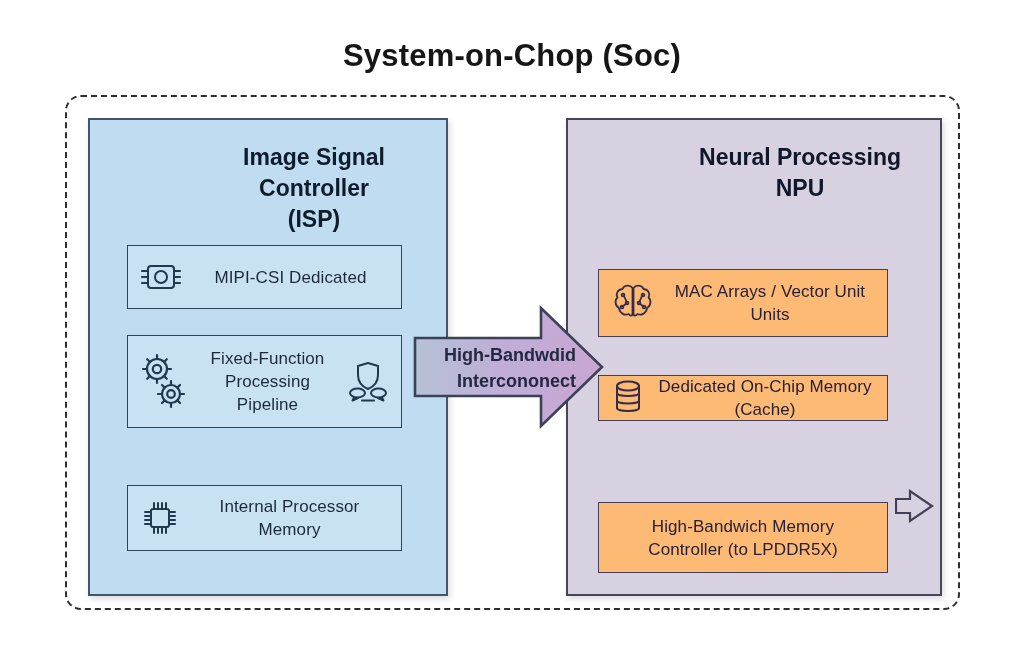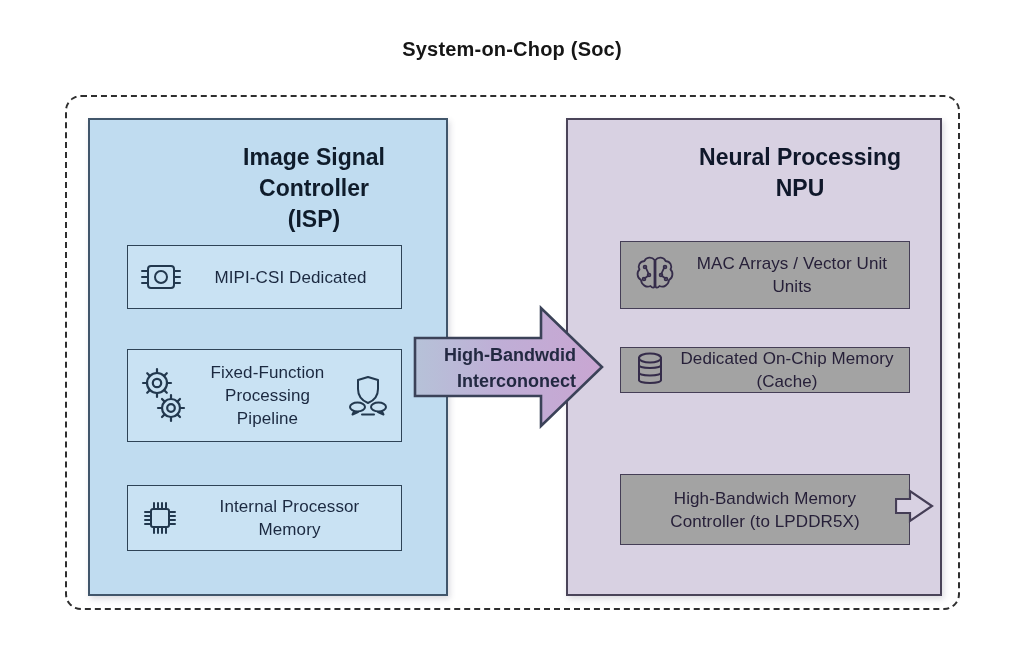--- a/index.html
+++ b/index.html
@@ -2,46 +2,46 @@
 <html><head>
 <meta charset="utf-8">
 <style>
   html,body{margin:0;padding:0;background:#ffffff;}
   .stage{
     position:relative;width:1024px;height:664px;background:#ffffff;overflow:hidden;
     font-family:"Liberation Sans","DejaVu Sans",sans-serif;
   }
   .page-title{
     position:absolute;top:38px;left:0;width:100%;text-align:center;
-    font-size:20px;font-weight:bold;color:#161616;letter-spacing:.2px;
+    font-size:31px;font-weight:bold;color:#161616;letter-spacing:.2px;
   }
   .outer-frame{
     position:absolute;left:65px;top:95px;width:891px;height:511px;
     border:2.5px dashed #2e2e2e;border-radius:16px;
   }
   .panel{position:absolute;top:118px;height:474px;box-shadow:2px 3px 6px rgba(60,60,90,.18);}
   .panel-isp{left:88px;width:356px;background:#c0dcf0;border:2px solid #41566b;}
   .panel-npu{left:566px;width:372px;background:#d8d1e2;border:2px solid#4a4459;}
   .panel-heading{position:absolute;top:22px;left:0;width:100%;text-align:center;
     font-weight:bold;font-size:23px;line-height:31px;margin-left:46px;}
   .panel-isp .panel-heading{color:#0f1c2b;}
   .panel-npu .panel-heading{color:#0f172a;}
   .block{
     position:absolute;display:flex;align-items:center;box-sizing:border-box;
     padding:4px 12px;gap:10px;
   }
   .panel-isp .block{left:37px;width:275px;background:#c9e2f3;border:1.8px solid #2e4356;}
-  .panel-npu .block{left:52px;width:290px;background:#a3a3a3;border:1.8px solid #453e56;}
+  .panel-npu .block{left:30px;width:290px;background:#fdba74;border:1.8px solid #453e56;margin-top:28px;}
   .block-label{
     flex:1;text-align:center;font-size:17px;line-height:23px;color:#1b2940;letter-spacing:.1px;
   }
   .panel-npu .block-label{color:#272039;}
   .icon{flex:0 0 auto;display:flex;align-items:center;justify-content:center;}
   .isp-b1{top:125px;height:64px;}
-  .isp-b2{top:229px;height:93px;gap:16px;}
+  .isp-b2{top:215px;height:93px;gap:16px;}
   .isp-b3{top:365px;height:66px;}
   .npu-b1{top:121px;height:68px;}
   .npu-b2{top:227px;height:46px;}
   .npu-b3{top:354px;height:71px;padding:4px 18px;}
   .big-arrow{position:absolute;left:413px;top:305px;width:192px;height:124px;}
   .arrow-label{
     position:absolute;left:424px;top:340px;width:152px;height:56px;
     display:flex;flex-direction:column;align-items:flex-end;justify-content:center;
     font-size:18px;font-weight:bold;color:#232942;line-height:26px;text-align:center;
   }

